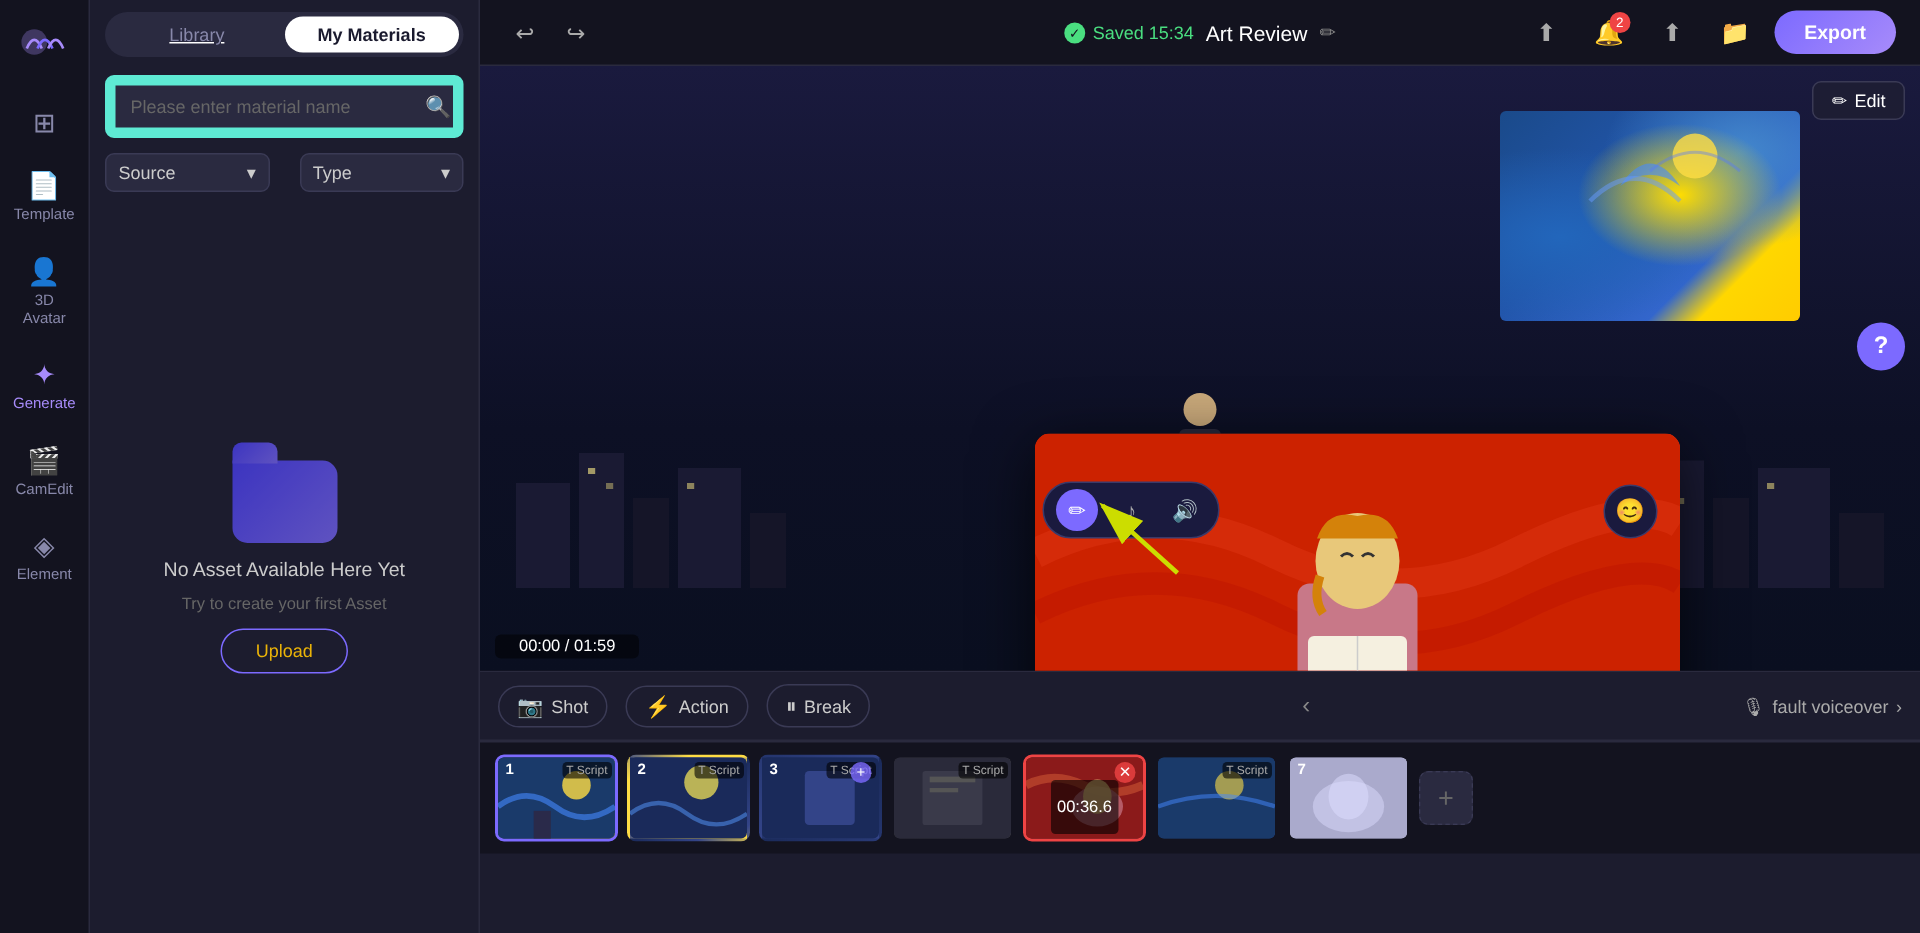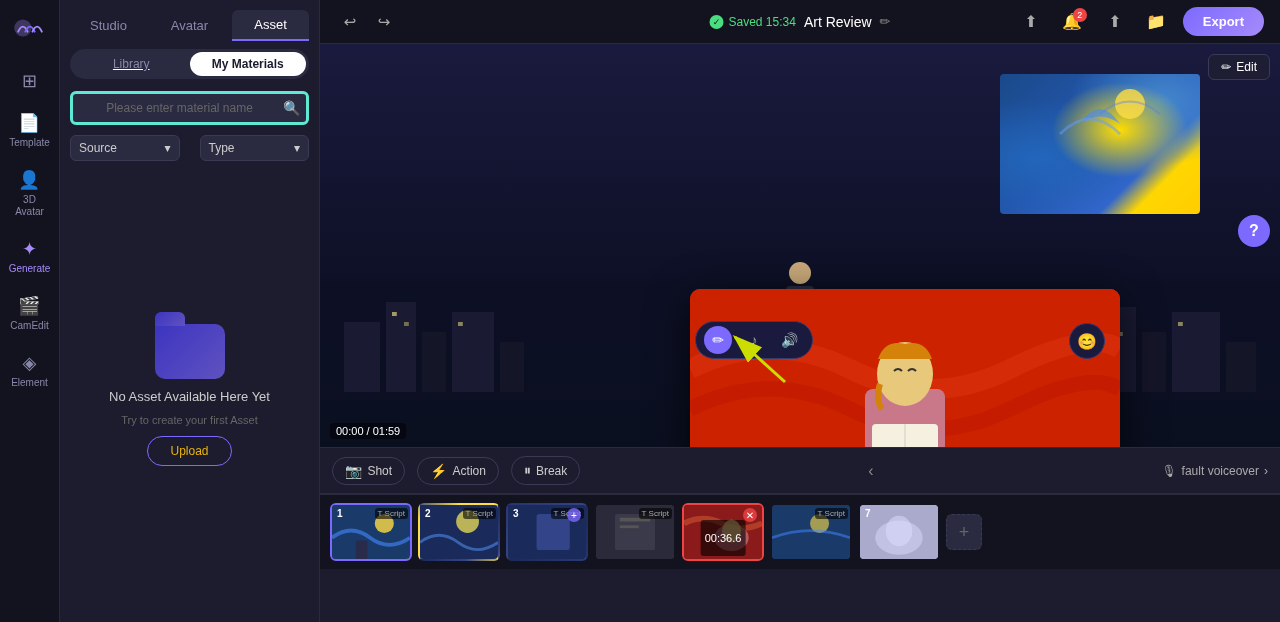--- a/index.html
+++ b/index.html
@@ -105,26 +105,25 @@
       font-weight: 600;
     }
     .search-bar {
       margin: 4px 10px;
       position: relative;
     }
     .search-bar input {
       width: 100%;
       padding: 7px 30px 7px 10px;
       background: #2a2a40;
-      border: 3px solid #5eead4;
+      border: 7px solid #5eead4;
       border-radius: 6px;
       color: #aaa;
       font-size: 12px;
       outline: none;
-      text-align: center;
     }
     .search-bar input::placeholder { color: #666; }
     .search-icon-btn {
       position: absolute;
       right: 8px;
       top: 50%;
       transform: translateY(-50%);
       color: #666;
       font-size: 14px;
       cursor: pointer;
@@ -390,21 +389,21 @@
                   radial-gradient(ellipse at 80% 20%, #4488cc 0%, transparent 40%);
     }
     
     .time-indicator {
       position: absolute;
       bottom: 8px;
       left: 10px;
       font-size: 11px;
       color: #fff;
       background: rgba(0,0,0,0.5);
-      padding: 2px 6px;
+      padding: 2px 16px;
       border-radius: 4px;
     }
     
     .edit-overlay-btn {
       position: absolute;
       top: 10px;
       right: 10px;
       padding: 5px 12px;
       background: rgba(30,30,50,0.85);
       border: 1px solid #3a3a55;
@@ -699,25 +698,20 @@
     <span class="nav-icon">🎬</span>
     <span class="nav-label">CamEdit</span>
   </div>
   <div class="nav-item">
     <span class="nav-icon">◈</span>
     <span class="nav-label">Element</span>
   </div>
 </div>
 
 <div class="left-panel">
-  <div class="panel-tabs">
-    <button class="panel-tab">Studio</button>
-    <button class="panel-tab">Avatar</button>
-    <button class="panel-tab active">Asset</button>
-  </div>
   <div class="material-tabs">
     <button class="material-tab">Library</button>
     <button class="material-tab active">My Materials</button>
   </div>
   <div class="search-bar">
     <input type="text" placeholder="Please enter material name" style="">
     <button class="search-icon-btn">🔍</button>
   </div>
   <div class="filter-row">
     <div class="filter-select">

